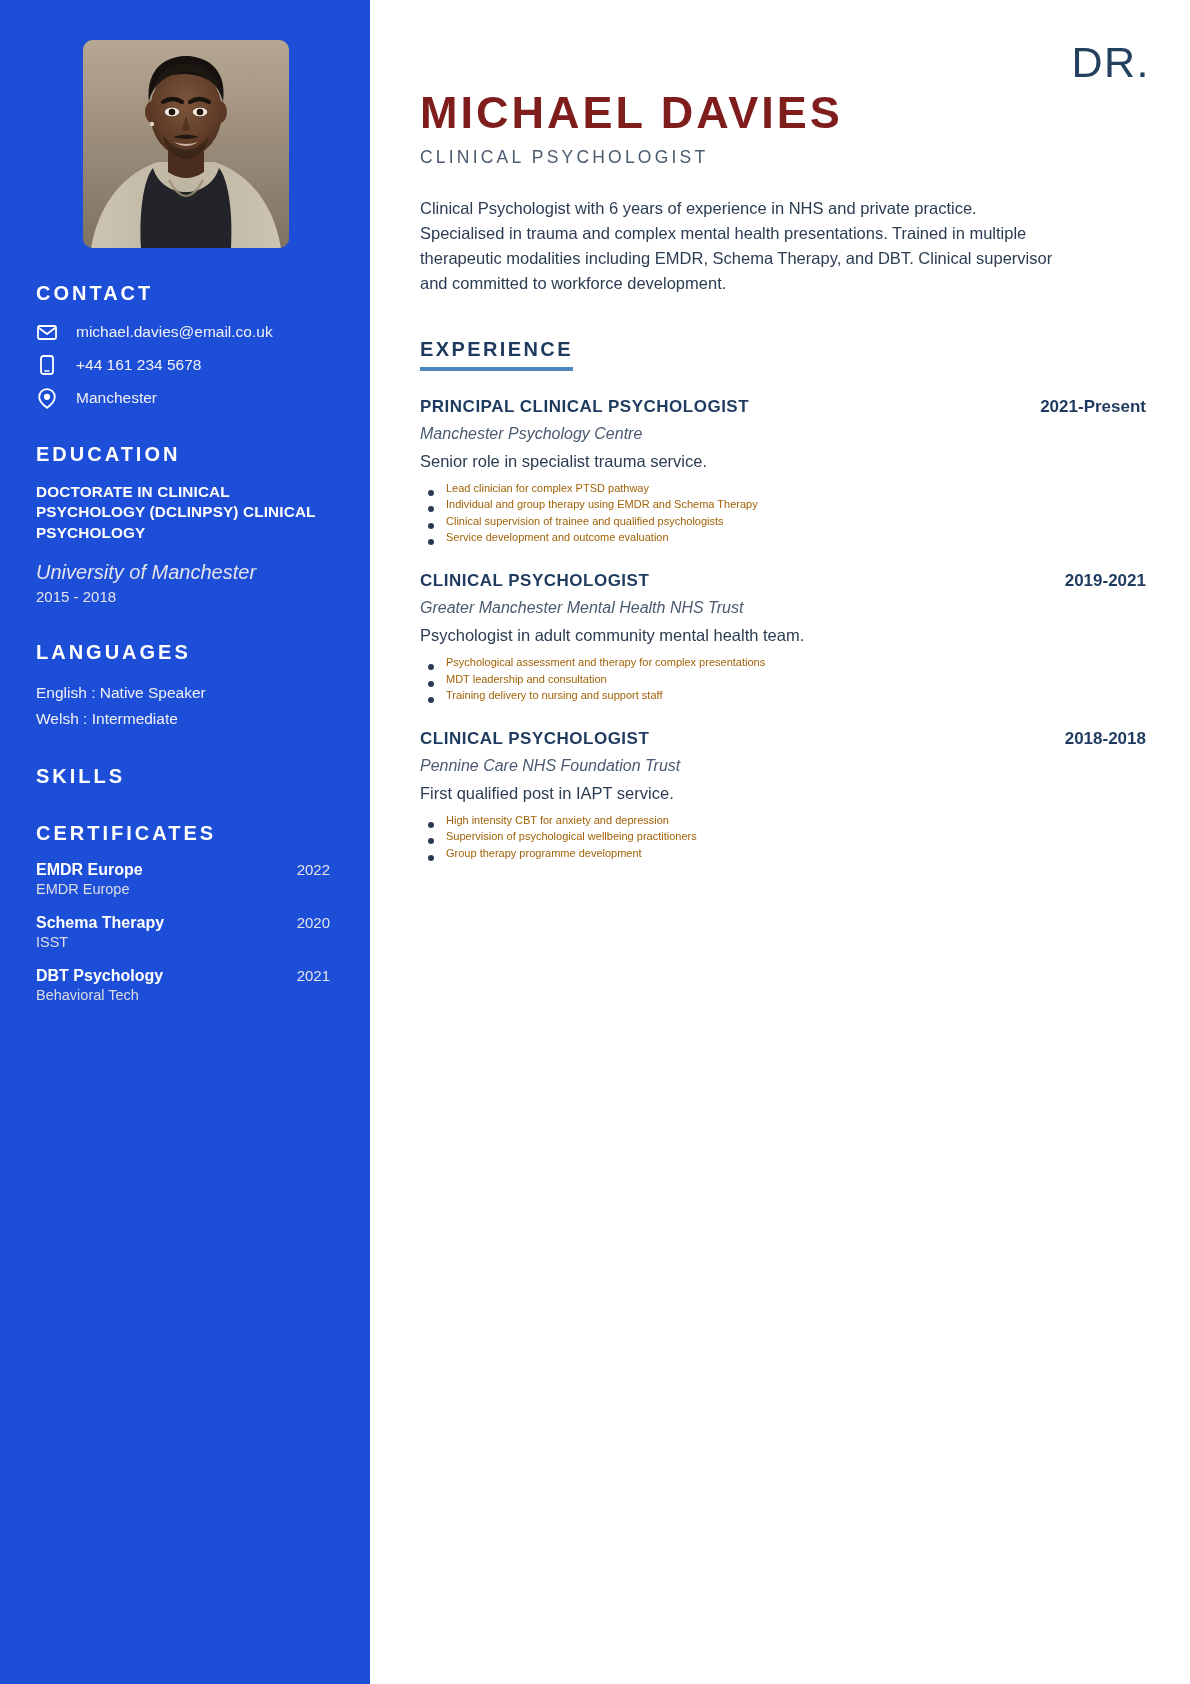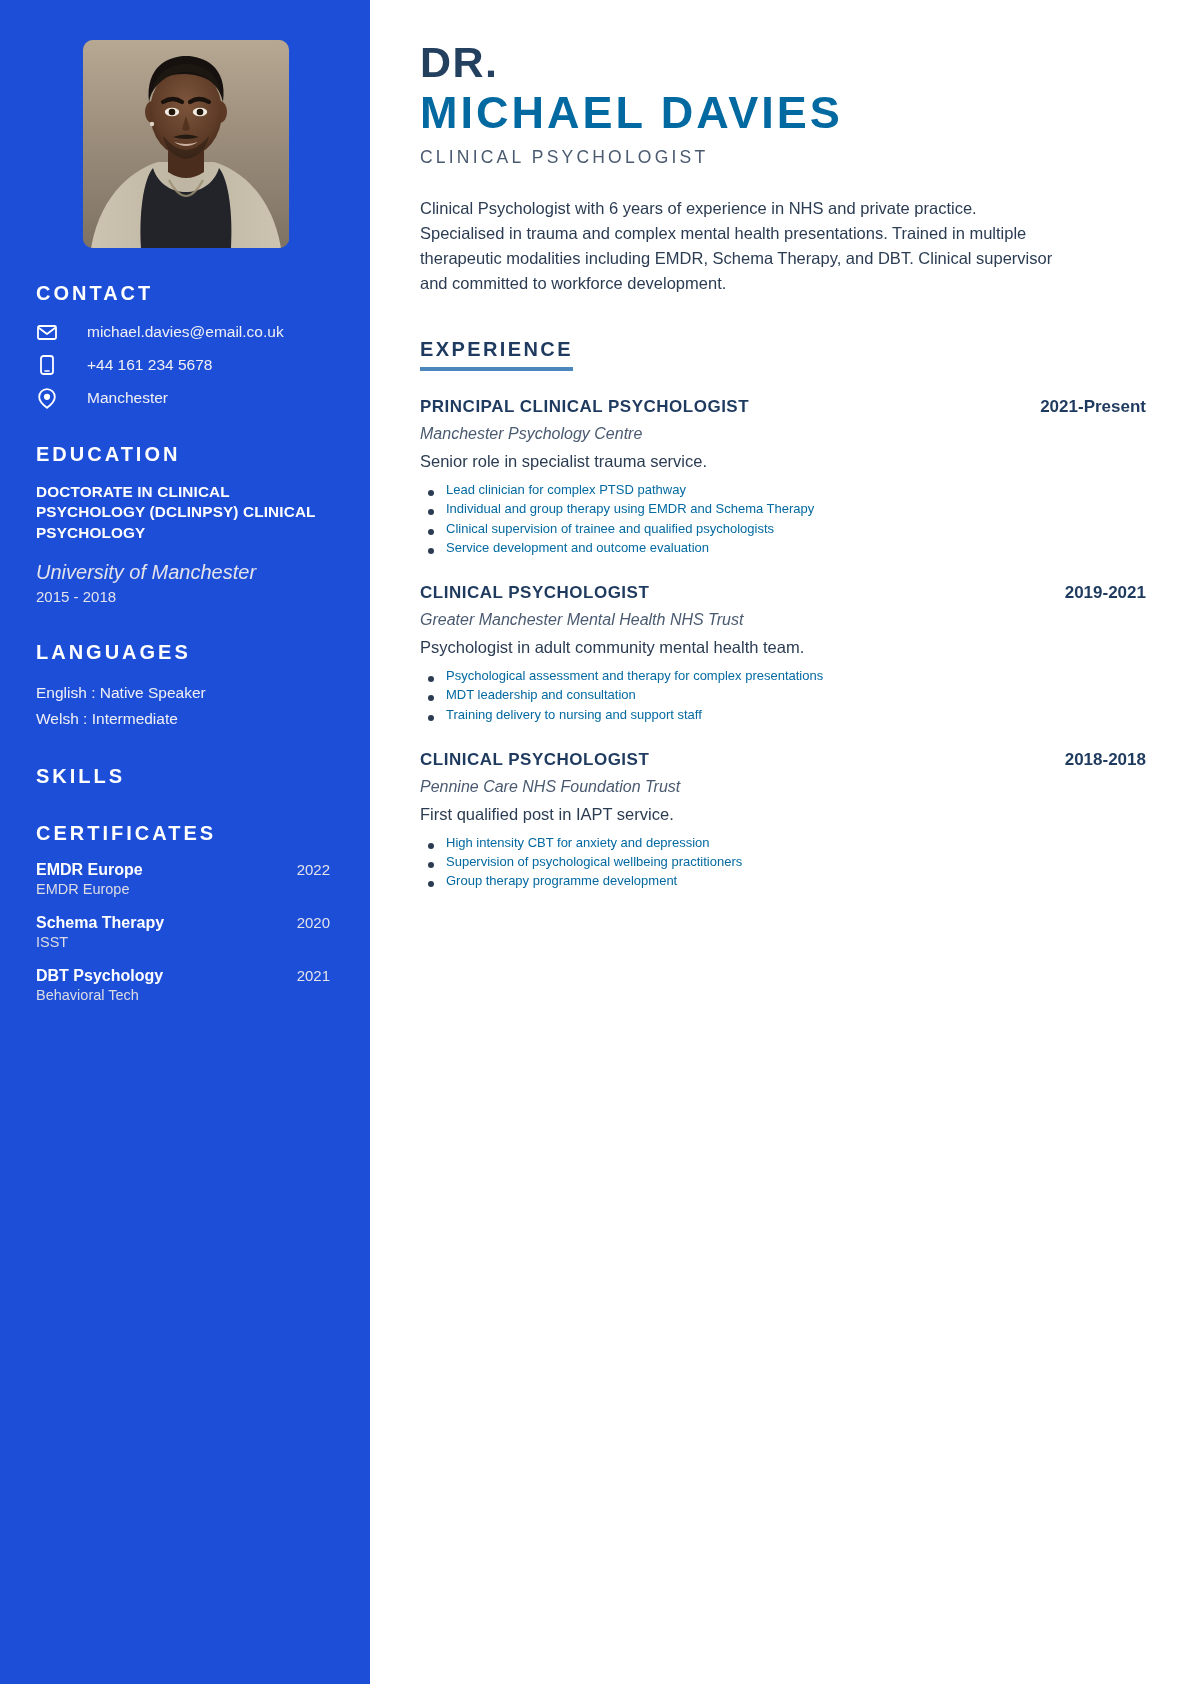--- a/index.html
+++ b/index.html
@@ -46,21 +46,21 @@
     font-weight: bold;
     letter-spacing: 3.0px;
     color: #ffffff;
     margin-top: 34px;
     margin-bottom: 16px;
   }
 
   .contact-row {
     display: flex;
     align-items: center;
-    gap: 29px;
+    gap: 18px;
     margin-bottom: 11px;
     font-size: 15.5px;
     color: #f0f0f4;
     line-height: 1.3;
   }
   .contact-icon {
     width: 22px;
     min-width: 22px;
     height: 22px;
     display: flex;
@@ -120,30 +120,31 @@
 
   
   .main {
     flex: 1;
     padding: 40px 40px 40px 50px;
     color: #20344f;
   }
 
   .name-pre {
     font-size: 43px;
-    font-weight: bold;
+    font-weight: normal;
     letter-spacing: 1.5px;
     color: #24405f;
     line-height: 1.05;
+    text-align: right;
   }
   .name-main {
     font-size: 45px;
     font-weight: bold;
     letter-spacing: 3.0px;
-    color: #0369a1;
+    color: #7f1d1d;
     line-height: 1.15;
     margin-top: 2px;
   }
   .job-title {
     font-size: 17.5px;
     letter-spacing: 3.2px;
     color: #4a5a70;
     margin-top: 8px;
   }
 
@@ -194,22 +195,22 @@
   .job-desc {
     font-size: 16.5px;
     color: #2b3c52;
     margin-top: 9px;
   }
   .job-bullets {
     list-style: none;
     margin-top: 9px;
   }
   .job-bullets li {
-    font-size: 13px;
-    color: #0369a1;
+    font-size: 11px;
+    color: #a16207;
     line-height: 1.48;
     padding-left: 26px;
     position: relative;
   }
   .job-bullets li::before {
     content: "";
     position: absolute;
     left: 8px;
     top: 10px;
     width: 6px;

